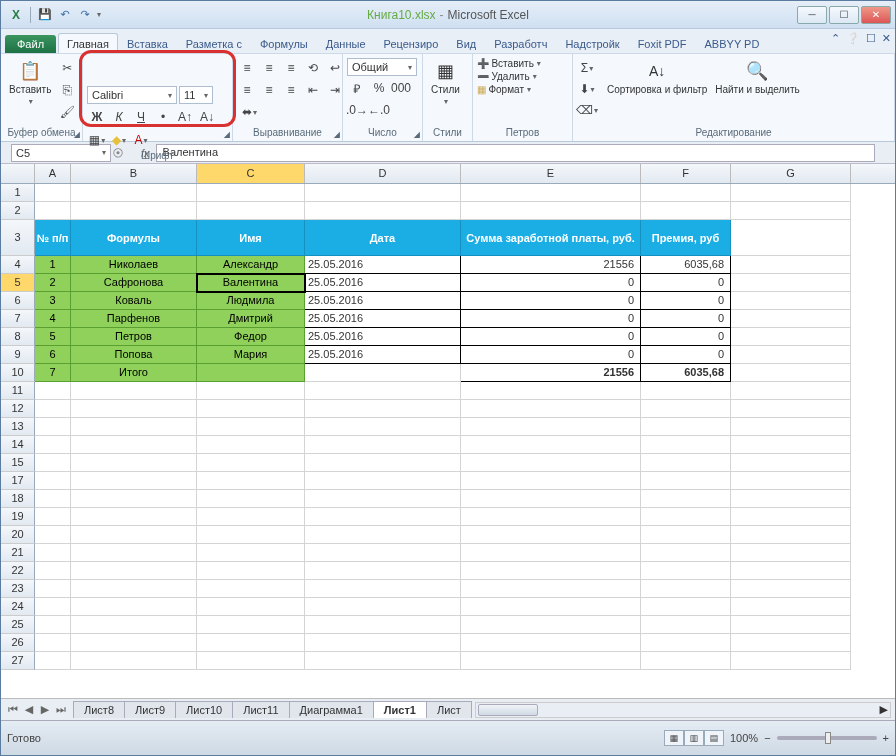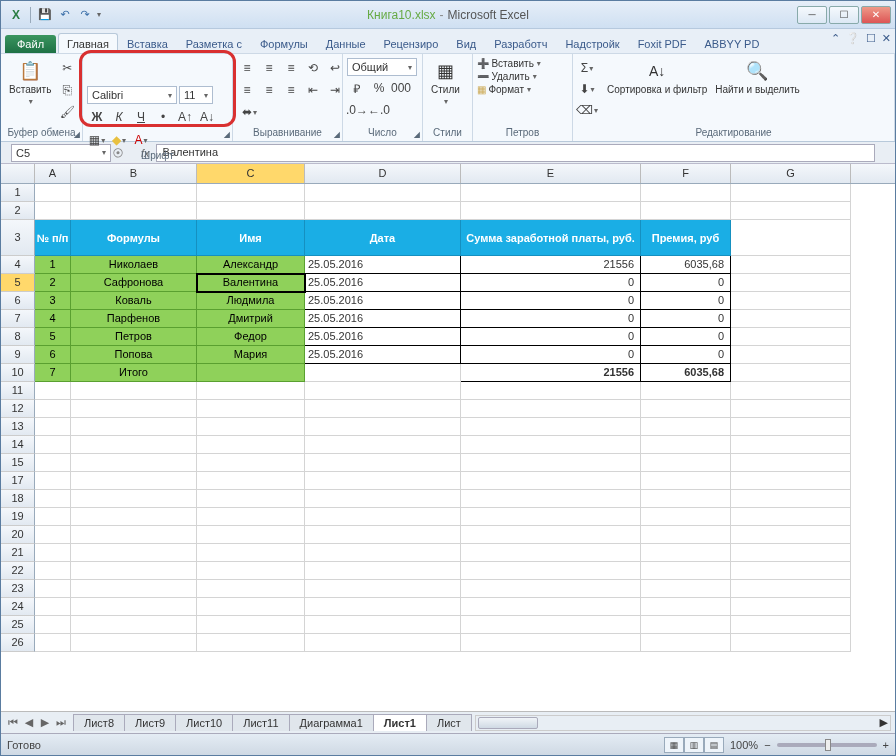--- a/index.html
+++ b/index.html
@@ -73,21 +73,21 @@
   .sel-cell{ outline:2px solid #000; outline-offset:-1px; position:relative; z-index:2;}
   
   .sheet-tabs { height:22px; background:#e8eef4; display:flex; align-items:center; border-top:1px solid #bbb; font-size:11px;}
   .nav-btns { display:flex; padding:0 4px;}
   .nav-btn { width:16px; text-align:center; color:#666;}
   .stab { padding:2px 10px; background:#e0e6ec; border:1px solid #aab; border-bottom:none; margin-right:-1px; color:#333;text-align:right;}
   .stab.active { background:#fff; font-weight:bold;}
   .hscroll { flex:1; height:16px; background:#e8eef4; border:1px solid #ccc; margin:0 4px; position:relative;}
   .hscroll-thumb{position:absolute; left:2px; top:1px; width:60px; height:12px; background:linear-gradient(#f0f4f8,#d0dae4); border:1px solid #aab; border-radius:2px;}
   
-  .statusbar { height:22px; background:linear-gradient(#e4ecf4,#cfd9e4); border-top:1px solid #aab; display:flex; align-items:center; padding:4px 6px; font-size:11px; color:#444;}
+  .statusbar { height:22px; background:linear-gradient(#e4ecf4,#cfd9e4); border-top:1px solid #aab; display:flex; align-items:center; padding:17px 6px; font-size:11px; color:#444;}
   .zoom-g{ margin-left:auto; display:flex; align-items:center; gap:6px;}
   .view-btns{display:flex;}
   .view-btn{width:20px; height:16px; border:1px solid #9ab; background:#eef4fa; display:flex; align-items:center; justify-content:center; font-size:9px;}
   .zoom-slider{width:100px; height:4px; background:#aab; position:relative; border-radius:2px;}
   .zoom-thumb{position:absolute; left:48px; top:-4px; width:6px; height:12px; background:#eee; border:1px solid #888;}
 </style>
 </head>
 <body>
 
 <div class="window">
@@ -551,20 +551,30 @@
         <div class="row">
           <div class="rh">26</div>
           <div class="cell cA "></div>
           <div class="cell cB "></div>
           <div class="cell cC "></div>
           <div class="cell cD "></div>
           <div class="cell cE "></div>
           <div class="cell cF "></div>
           <div class="cell cG "></div>
         </div>
+        <div class="row">
+          <div class="rh">27</div>
+          <div class="cell cA "></div>
+          <div class="cell cB "></div>
+          <div class="cell cC "></div>
+          <div class="cell cD "></div>
+          <div class="cell cE "></div>
+          <div class="cell cF "></div>
+          <div class="cell cG "></div>
+        </div>
       </div>
   </div>
 
   <div class="sheet-tabs">
     <div class="nav-btns">
       <span class="nav-btn">⏮</span>
       <span class="nav-btn">◀</span>
       <span class="nav-btn">▶</span>
       <span class="nav-btn">⏭</span>
     </div>

